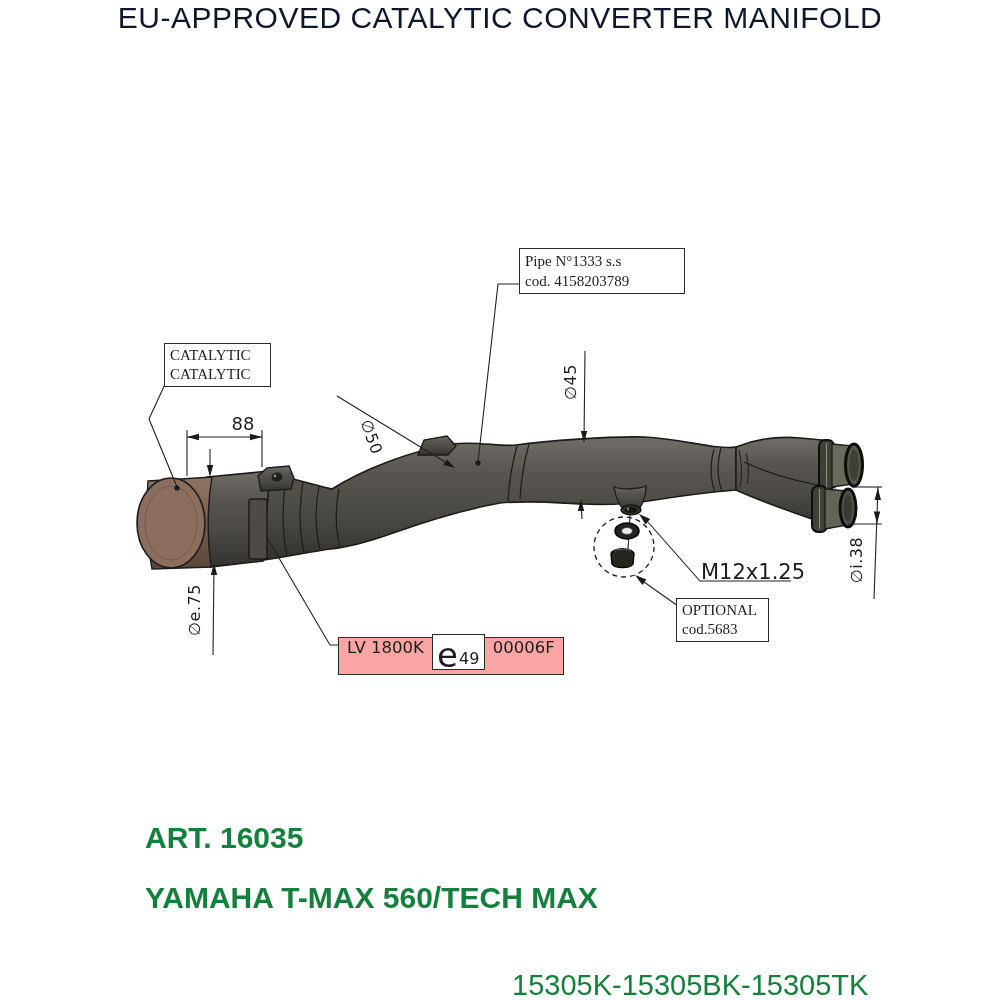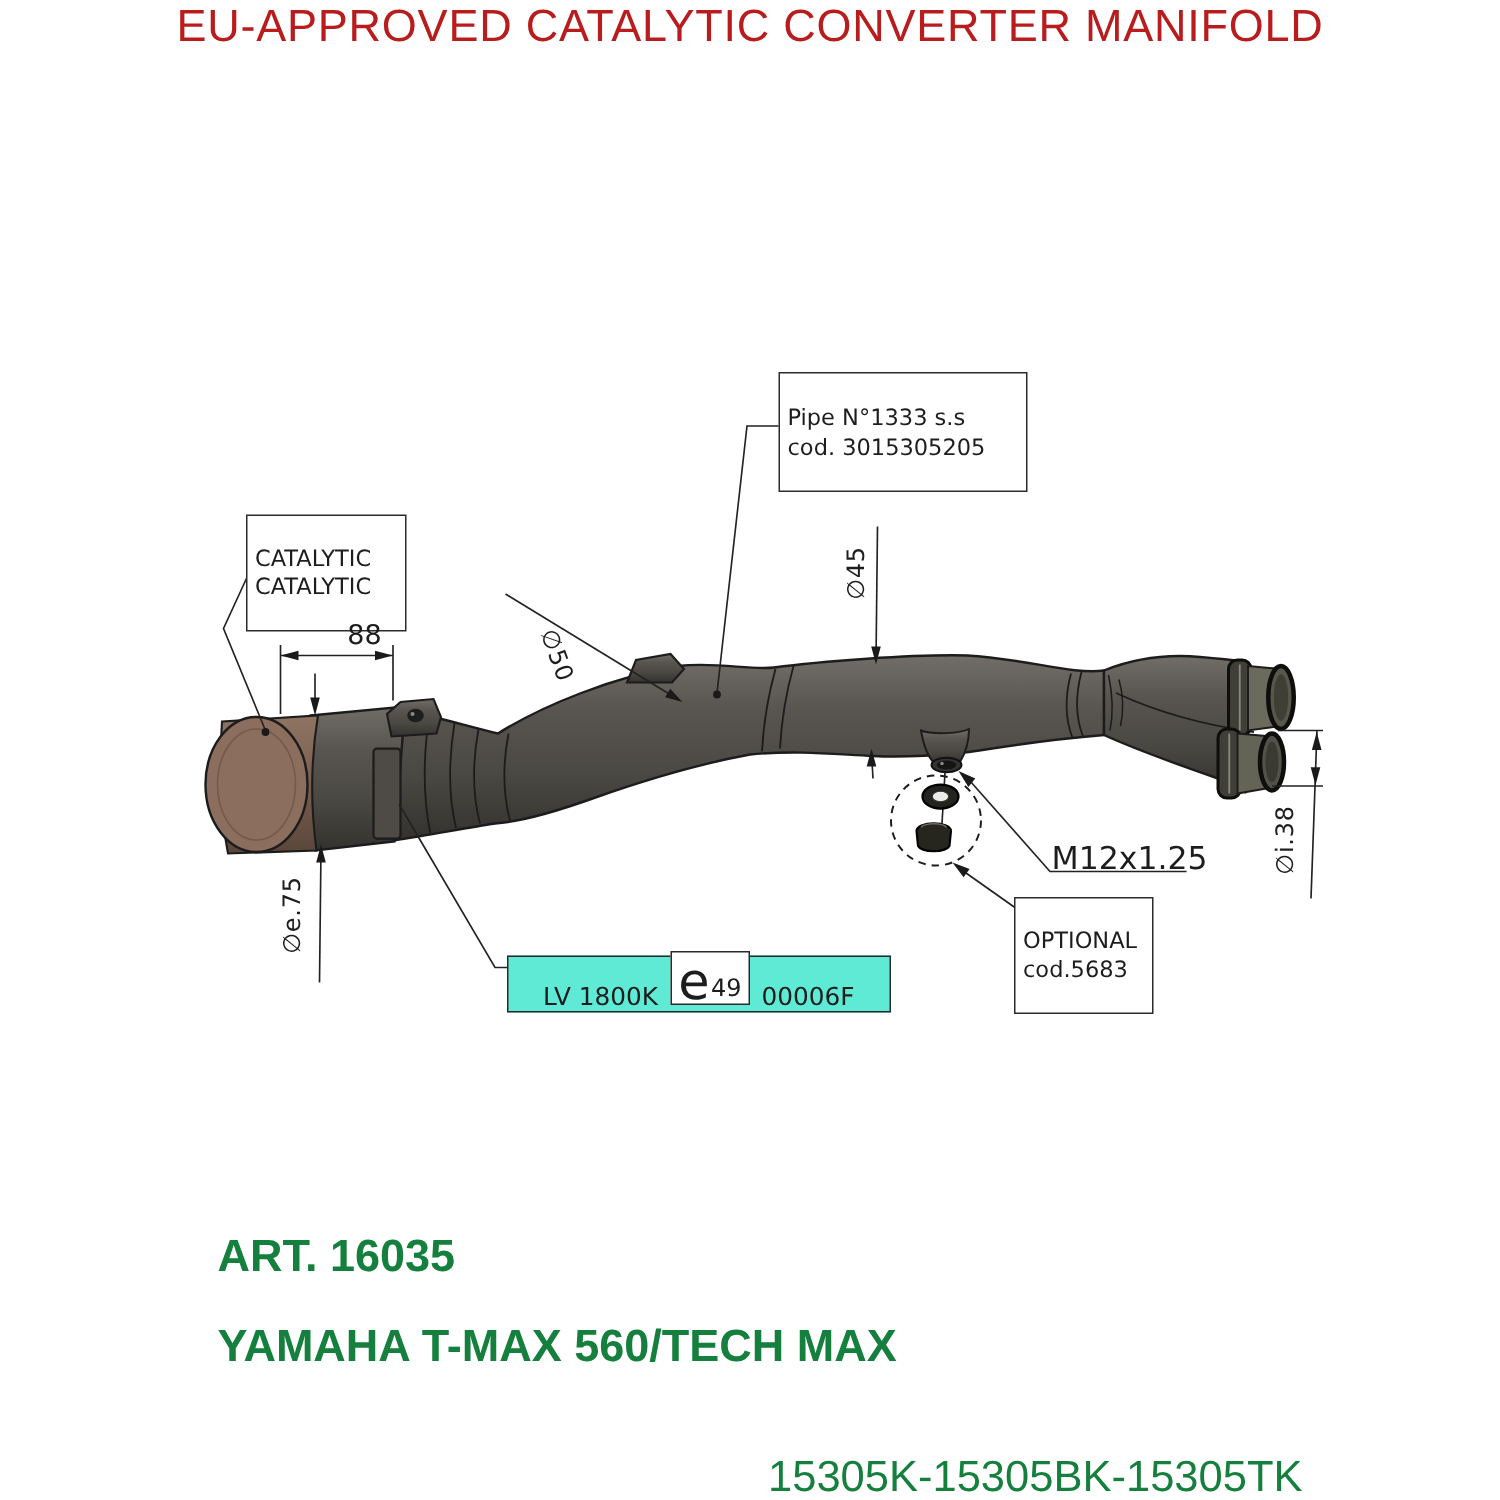--- a/index.html
+++ b/index.html
@@ -1,37 +1,37 @@
 <!DOCTYPE html>
 <html><head>
 <meta charset="utf-8">
 <style>
   html,body{margin:0;padding:0;background:#fff;}
   .page{position:relative;width:1000px;height:1000px;background:#ffffff;overflow:hidden;
         font-family:"Liberation Sans",sans-serif;color:#1d1d1d;}
   .title{position:absolute;left:0;top:1px;width:1000px;text-align:center;
-         font-size:30px;letter-spacing:.5px;color:#b91c1c;}
+         font-size:30px;letter-spacing:.5px;color:#0f172a;}
   .drawing{position:absolute;left:0;top:0;width:1000px;height:1000px;}
   .drawing svg{position:absolute;left:0;top:0;}
   .anno{position:absolute;font-family:"DejaVu Sans",sans-serif;color:#1d1d1d;font-size:15px;}
-  .box-label{border:1.6px solid #2b2b2b;background:#fff;padding:19px 5px;line-height:20px;white-space:nowrap;}
+  .box-label{border:1.6px solid #2b2b2b;background:#fff;padding:2px 5px;line-height:20px;white-space:nowrap;font-family:Liberation Serif, serif;}
   .lbl-pipe{left:519px;top:248px;width:154px;}
   .lbl-cat{left:164px;top:343px;width:95px;line-height:19px;}
   .lbl-opt{left:676px;top:598px;width:81px;line-height:19px;}
   .dim{white-space:nowrap;}
   .dim-88{left:219px;top:413px;width:48px;text-align:center;font-size:18px;}
   .rot{width:90px;height:20px;text-align:center;font-size:16px;letter-spacing:.5px;}
   .rot-ccw{transform:rotate(-90deg);}
   .d50{left:326px;top:427px;transform:rotate(70deg);}
   .d45{left:526px;top:372px;}
   .de75{left:150px;top:600px;}
   .di38{left:812px;top:550px;}
   .m12{left:701px;top:560px;font-size:21px;}
-  .lv-box{left:338px;top:637px;height:36px;display:flex;align-items:flex-end;
-          border:1.6px solid #2b2b2b;padding:0 23px;font-size:16.5px;background:#5eead4;}
+  .lv-box{left:338px;top:637px;height:36px;display:flex;align-items:flex-start;
+          border:1.6px solid #2b2b2b;padding:0 8px;font-size:16.5px;background:#fca5a5;}
   .lv-box .txt{white-space:nowrap;}
   .e-box{position:relative;top:-4px;width:53px;height:36px;margin:0 8px;border:1.6px solid #2b2b2b;
          display:flex;align-items:flex-end;justify-content:center;padding-bottom:3px;box-sizing:border-box;background:#fff;}
   .e-mark{font-size:34px;line-height:22px;font-family:"DejaVu Sans",sans-serif;}
   .e-num{font-size:16px;line-height:14px;margin-left:1px;}
   .footer-line{position:absolute;white-space:nowrap;color:#15803d;}
   .f-art{left:145px;top:821px;font-size:30px;font-weight:bold;}
   .f-model{left:145px;top:881px;font-size:30px;font-weight:bold;}
   .f-s1{left:145px;top:939px;font-size:29px;}
   .f-s2{left:512px;top:969px;font-size:29px;}
@@ -168,21 +168,21 @@
         <path d="M 791,581 L 700,581 L 647,521"></path>
         <polygon points="639,514 650.2,519 645.6,524.6" fill="#1a1a1a" stroke="none"></polygon>
 
         <path d="M 678,606 L 644,582"></path>
         <polygon points="635,575 646.4,579.4 642.4,584.9" fill="#1a1a1a" stroke="none"></polygon>
       </g>
     </svg>
 
     <div class="anno box-label lbl-pipe">
       <div>Pipe N°1333 s.s</div>
-      <div>cod. 3015305205</div>
+      <div>cod. 4158203789</div>
     </div>
 
     <div class="anno box-label lbl-cat">
       <div>CATALYTIC</div>
       <div>CATALYTIC</div>
     </div>
 
     <div class="anno box-label lbl-opt">
       <div>OPTIONAL</div>
       <div>cod.5683</div>

